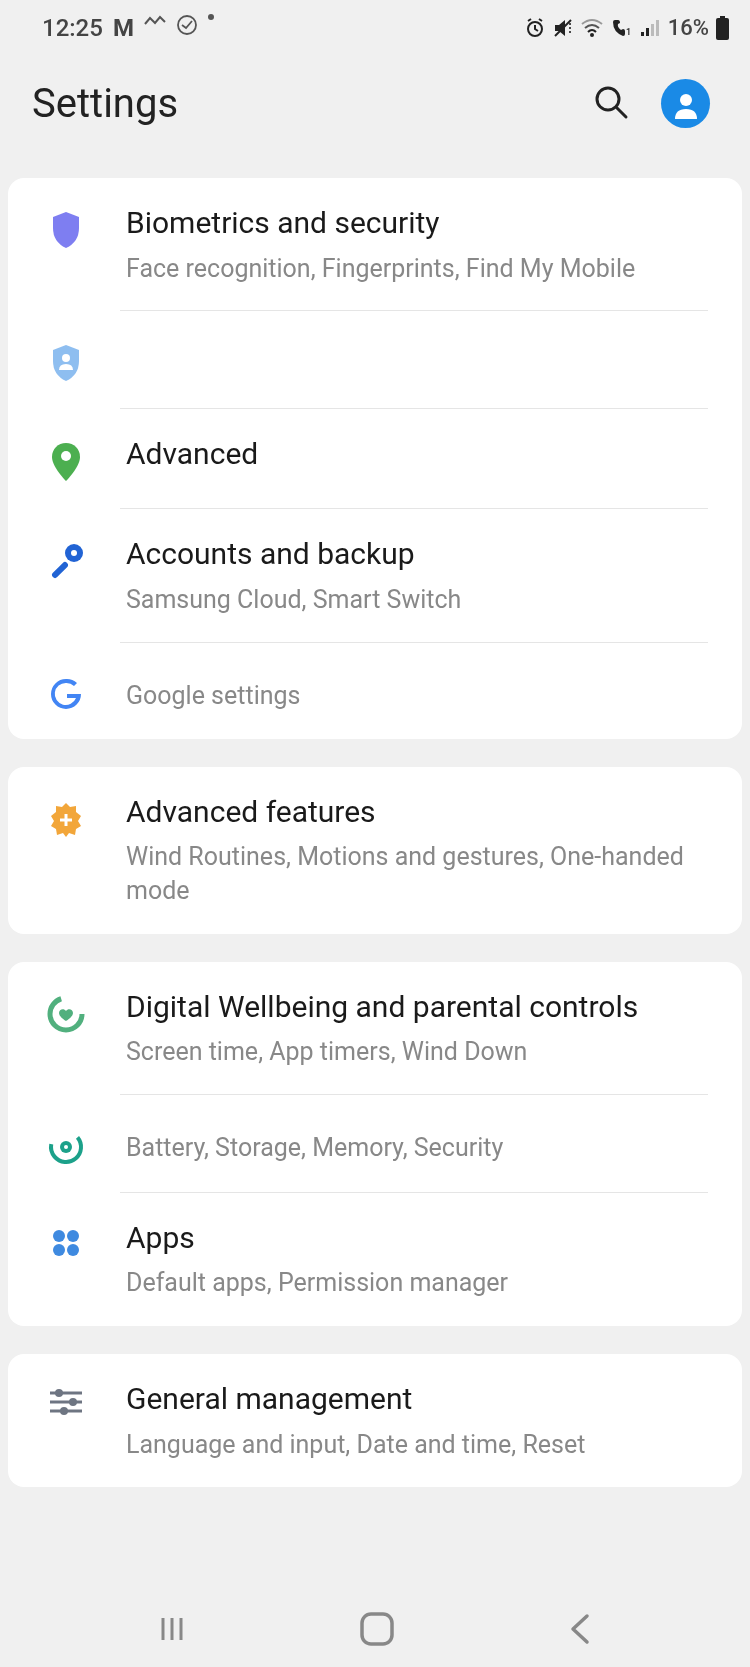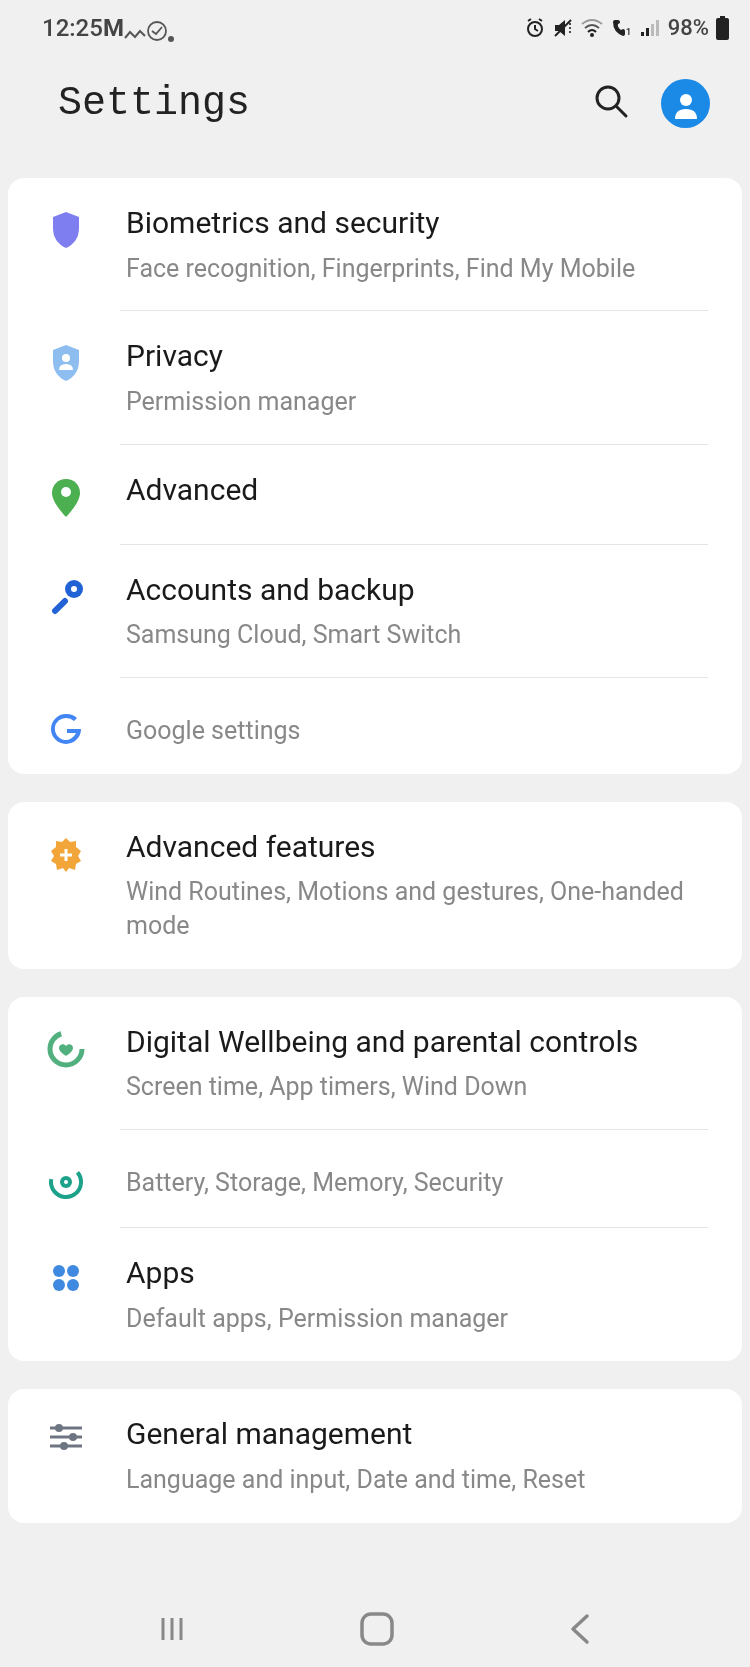--- a/index.html
+++ b/index.html
@@ -14,28 +14,27 @@
     .status-bar {
       height: 55px;
       display: flex;
       align-items: center;
       justify-content: space-between;
       padding: 0 20px 0 42px;
       font-size: 24px;
       color: #444;
       font-weight: 500;
     }
-    .status-left { display: flex; align-items: flex-end; gap: 0; }
+    .status-left { display: flex; align-items: flex-start; gap: 10px; }
     .status-right { display: flex; align-items: center; gap: 6px; }
     .header {
-      padding: 24px 40px 50px 58px;
+      padding: 24px 40px 50px 32px;
       display: flex;
       align-items: center;
       justify-content: space-between;
-      font-family: Liberation Mono, monospace;
     }
     .header-title { font-size: 40px; color: #222; font-weight: 400; }
     .header-actions { display: flex; align-items: center; gap: 32px; }
     .avatar-circle {
       width: 49px; height: 49px; border-radius: 50%;
       background: #1a8ae6;
       display: flex; align-items: center; justify-content: center;
     }
     .card {
       background: #ffffff;
@@ -143,21 +142,21 @@
         </svg>
     </span>
     <span class="status-ic">
       <svg width="22" height="20" viewBox="0 0 22 20">
           <rect x="1" y="14" width="3" height="4" fill="#222"></rect>
           <rect x="6" y="10" width="3" height="8" fill="#222"></rect>
           <rect x="11" y="6" width="3" height="12" fill="#bbb"></rect>
           <rect x="16" y="2" width="3" height="16" fill="#bbb"></rect>
         </svg>
     </span>
-    <span style="font-size:22px;">98%</span>
+    <span style="font-size:22px;">16%</span>
     <span class="status-ic">
       <svg width="15" height="24" viewBox="0 0 15 24">
           <rect x="5" y="0" width="5" height="2" fill="#222"></rect>
           <rect x="1" y="2" width="13" height="22" rx="2" fill="#222"></rect>
         </svg>
     </span>
   </div>
 </div>
 
 <div class="header">
@@ -193,24 +192,20 @@
       <div class="divider"></div>
     </div>
       <div class="settings-row">
       <div class="icon-col">
           <svg width="34" height="40" viewBox="0 0 34 40">
             <path d="M17 2 L30 7 V18 Q30 32 17 38 Q4 32 4 18 V7 Z" fill="#8ebef0"></path>
             <circle cx="17" cy="15" r="4" fill="#fff"></circle>
             <path d="M10 27 Q10 21 17 21 Q24 21 24 27 Z" fill="#fff"></path>
           </svg>
         </div>
-      <div class="text-col">
-        <div class="row-title">Privacy</div>
-        <div class="row-subtitle">Permission manager</div>
-      </div>
       <div class="divider"></div>
     </div>
       <div class="settings-row">
       <div class="icon-col">
           <svg width="32" height="42" viewBox="0 0 32 42">
             <path d="M16 2 C8 2 2 8 2 16 C2 26 16 40 16 40 C16 40 30 26 30 16 C30 8 24 2 16 2 Z" fill="#4caf50"></path>
             <circle cx="16" cy="15" r="5" fill="#fff"></circle>
           </svg>
         </div>
       <div class="text-col">

